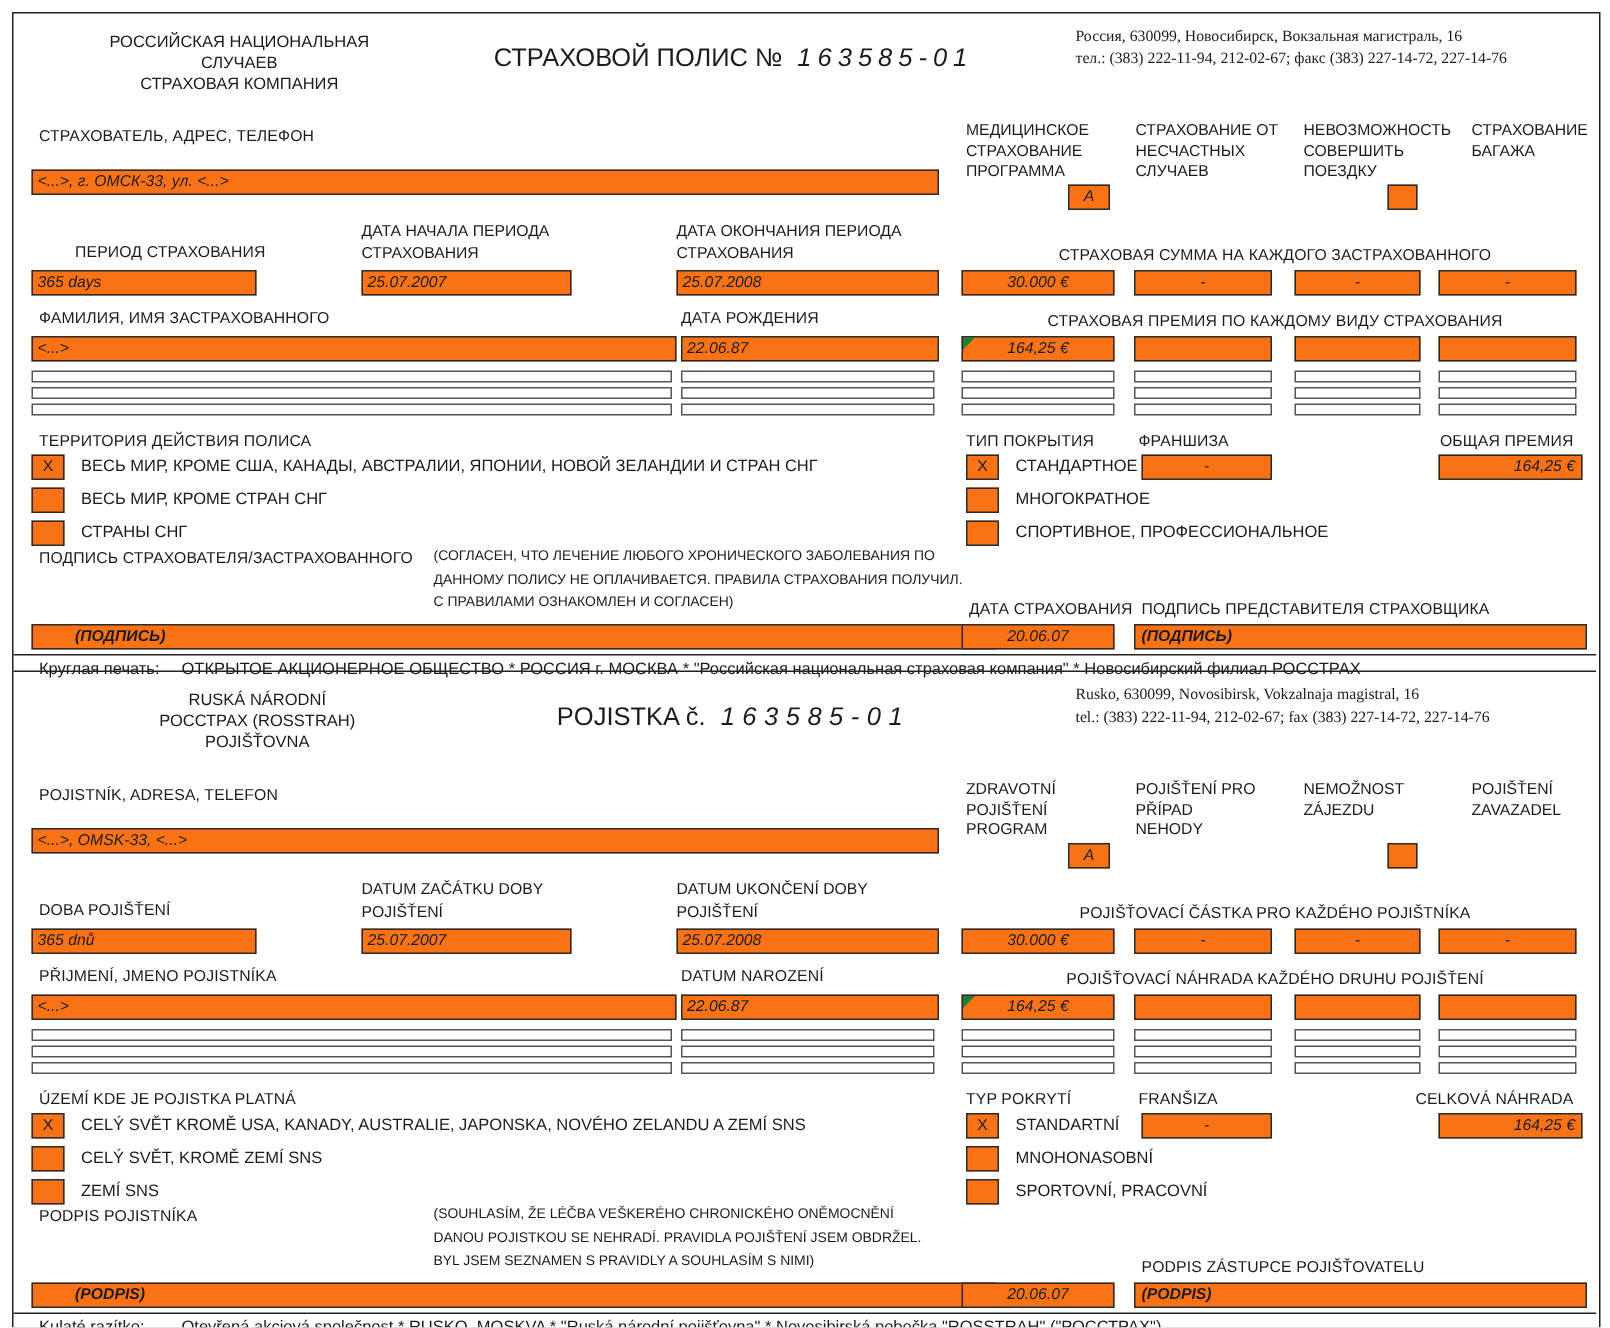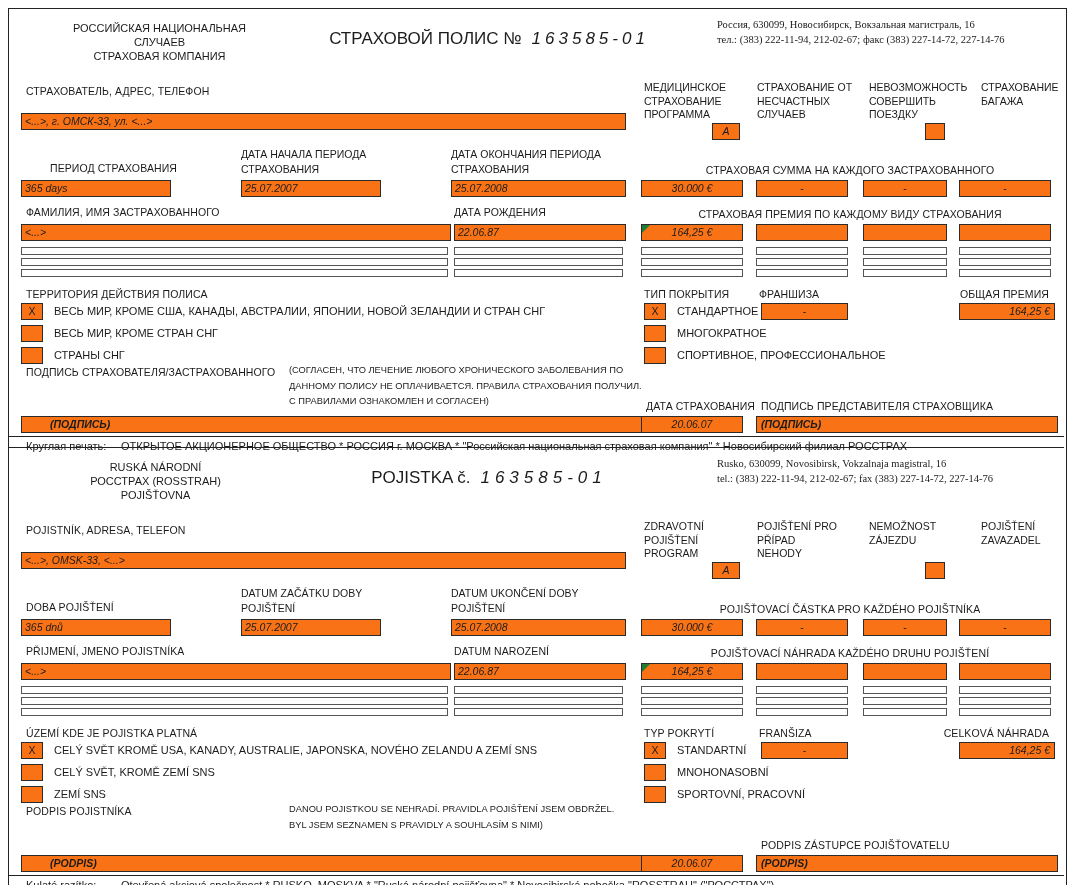--- a/index.html
+++ b/index.html
@@ -164,21 +164,21 @@
     <div class="box c val" style="left:632px;top:407px;width:100px;">20.06.07</div>
     <div class="box sig2" style="left:747px;top:407px;width:296px;">(ПОДПИСЬ)</div>
 
     <div class="rule" style="top:427px;"></div>
     <div class="abs footer" style="left:17px;top:431px;">Круглая печать:</div>
     <div class="abs footer" style="left:112px;top:431px;">ОТКРЫТОЕ АКЦИОНЕРНОЕ ОБЩЕСТВО * РОССИЯ г. МОСКВА * "Российская национальная страховая компания" * Новосибирский филиал РОССТРАХ</div>
   </div>
 
   <div class="sec">
 
-    <div class="abs org" style="left:24px;top:12px;text-align:center;">
+    <div class="abs org" style="left:40px;top:12px;text-align:center;">
       <div>RUSKÁ NÁRODNÍ</div>
       <div>РОССТРАХ (ROSSTRAH)</div>
       <div>POJIŠŤOVNA</div>
     </div>
     <div class="abs title" style="left:275px;top:20px;">
       <span>POJISTKA č.</span><span class="policy-number">163585-01</span>
     </div>
     <div class="abs addr" style="left:708px;top:8px;">
       <div>Rusko, 630099, Novosibirsk, Vokzalnaja magistral, 16</div>
       <div>tel.: (383) 222-11-94, 212-02-67; fax (383) 227-14-72, 227-14-76</div>
@@ -278,20 +278,21 @@
     <div class="abs opt" style="left:668px;top:296px;">STANDARTNÍ</div>
     <div class="box c" style="left:752px;top:294px;width:85px;">-</div>
     <div class="box r val" style="left:950px;top:294px;width:90px;">164,25 €</div>
     <div class="box chk" style="left:635px;top:316px;"></div>
     <div class="abs opt" style="left:668px;top:318px;">MNOHONASOBNÍ</div>
     <div class="box chk" style="left:635px;top:338px;"></div>
     <div class="abs opt" style="left:668px;top:340px;">SPORTOVNÍ, PRACOVNÍ</div>
 
     <div class="abs lbl" style="left:17px;top:357px;">PODPIS POJISTNÍKA</div>
     <div class="abs note" style="left:280px;top:354px;">
+      <div>(SOUHLASÍM, ŽE LÉČBA VEŠKERÉHO CHRONICKÉHO ONĚMOCNĚNÍ</div>
       <div>DANOU POJISTKOU SE NEHRADÍ. PRAVIDLA POJIŠŤENÍ JSEM OBDRŽEL.</div>
       <div>BYL JSEM SEZNAMEN S PRAVIDLY A SOUHLASÍM S NIMI)</div>
     </div>
     <div class="abs lbl" style="left:637px;top:411px;">DATUM POJIŠŤENÍ</div>
     <div class="abs lbl" style="left:752px;top:391px;">PODPIS ZÁSTUPCE POJIŠŤOVATELU</div>
 
     <div class="box sig" style="left:12px;top:407px;width:613px;">(PODPIS)</div>
     <div class="box c val" style="left:632px;top:407px;width:100px;">20.06.07</div>
     <div class="box sig2" style="left:747px;top:407px;width:296px;">(PODPIS)</div>
 

